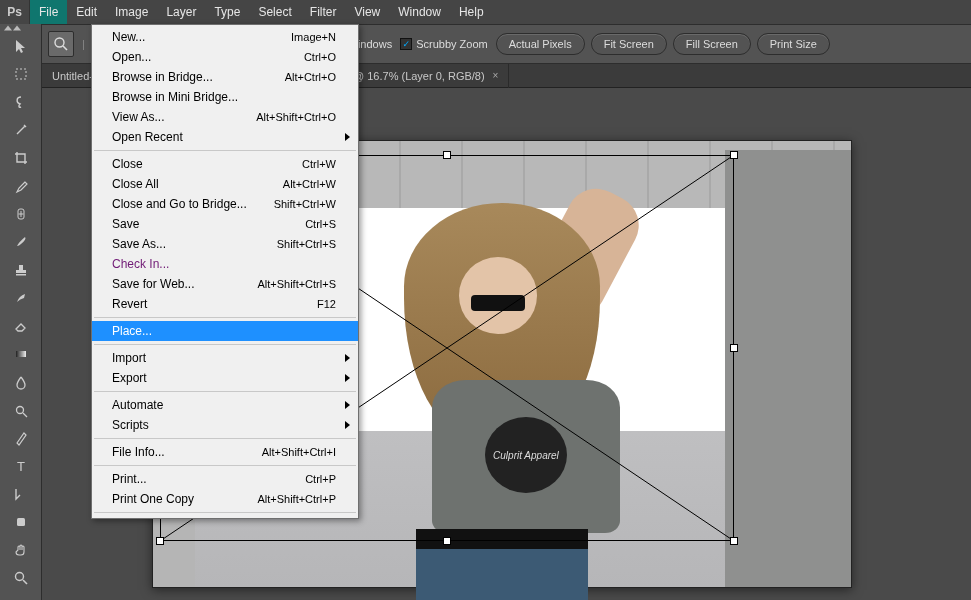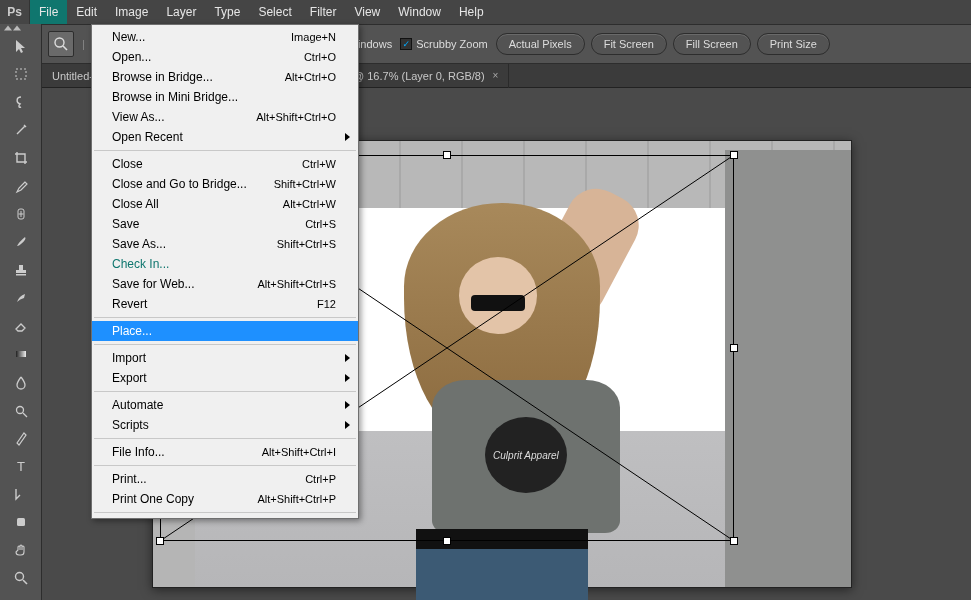--- a/index.html
+++ b/index.html
@@ -53,21 +53,21 @@
   .xform{ position:absolute; left:7px; top:14px; width:574px; height:386px;}
   .xform svg{ position:absolute; inset:0; width:100%; height:100%;}
   .handle{ position:absolute; width:8px; height:8px; background:#fff; border:1px solid #000;}
   .h-tl{left:-4px; top:-4px;} .h-tc{left:50%; top:-4px; margin-left:-4px;} .h-tr{right:-4px; top:-4px;}
   .h-ml{left:-4px; top:50%; margin-top:-4px;} .h-mr{right:-4px; top:50%; margin-top:-4px;}
   .h-bl{left:-4px; bottom:-4px;} .h-bc{left:50%; bottom:-4px; margin-left:-4px;} .h-br{right:-4px; bottom:-4px;}
 
   
   .dropdown{ position:absolute; left:47px; top:24px; width:268px; background:#f0f0f0; border:1px solid #6f6f6f; box-shadow:2px 2px 6px rgba(0,0,0,.4); font-size:12px; color:#000; padding:2px 0;margin-left:44px;}
   .dd-item{ height:20px; display:flex; align-items:center; padding:0 22px 0 20px; position:relative;}
-  .dd-item.disabled{ color:#0f766e;}
+  .dd-item.disabled{ color:#701a75;}
   .dd-item.highlight{ background:#1e90ff; color:#fff;}
   .dd-item .short{ margin-left:auto; font-size:11px;}
   .dd-item .sub{ position:absolute; right:8px; width:0;height:0;border-top:4px solid transparent;border-bottom:4px solid transparent;border-left:5px solid #000;}
   .dd-sep{ height:1px; background:#c8c8c8; margin:3px 2px;}
 </style>
 </head>
 <body>
 
 <div class="menubar">
   <div class="logo">
@@ -322,28 +322,28 @@
     <div class="dd-item">
       <span>Open Recent</span>
       <span class="sub"></span>
     </div>
     <div class="dd-sep"></div>
     <div class="dd-item">
       <span>Close</span>
       <span class="short">Ctrl+W</span>
     </div>
     <div class="dd-item">
+      <span>Close All</span>
+      <span class="short">Alt+Ctrl+W</span>
+    </div>
+    <div class="dd-item">
       <span>Close and Go to Bridge...</span>
       <span class="short">Shift+Ctrl+W</span>
     </div>
     <div class="dd-item">
-      <span>Close All</span>
-      <span class="short">Alt+Ctrl+W</span>
-    </div>
-    <div class="dd-item">
       <span>Save</span>
       <span class="short">Ctrl+S</span>
     </div>
     <div class="dd-item">
       <span>Save As...</span>
       <span class="short">Shift+Ctrl+S</span>
     </div>
     <div class="dd-item disabled">
       <span>Check In...</span>
     </div>

